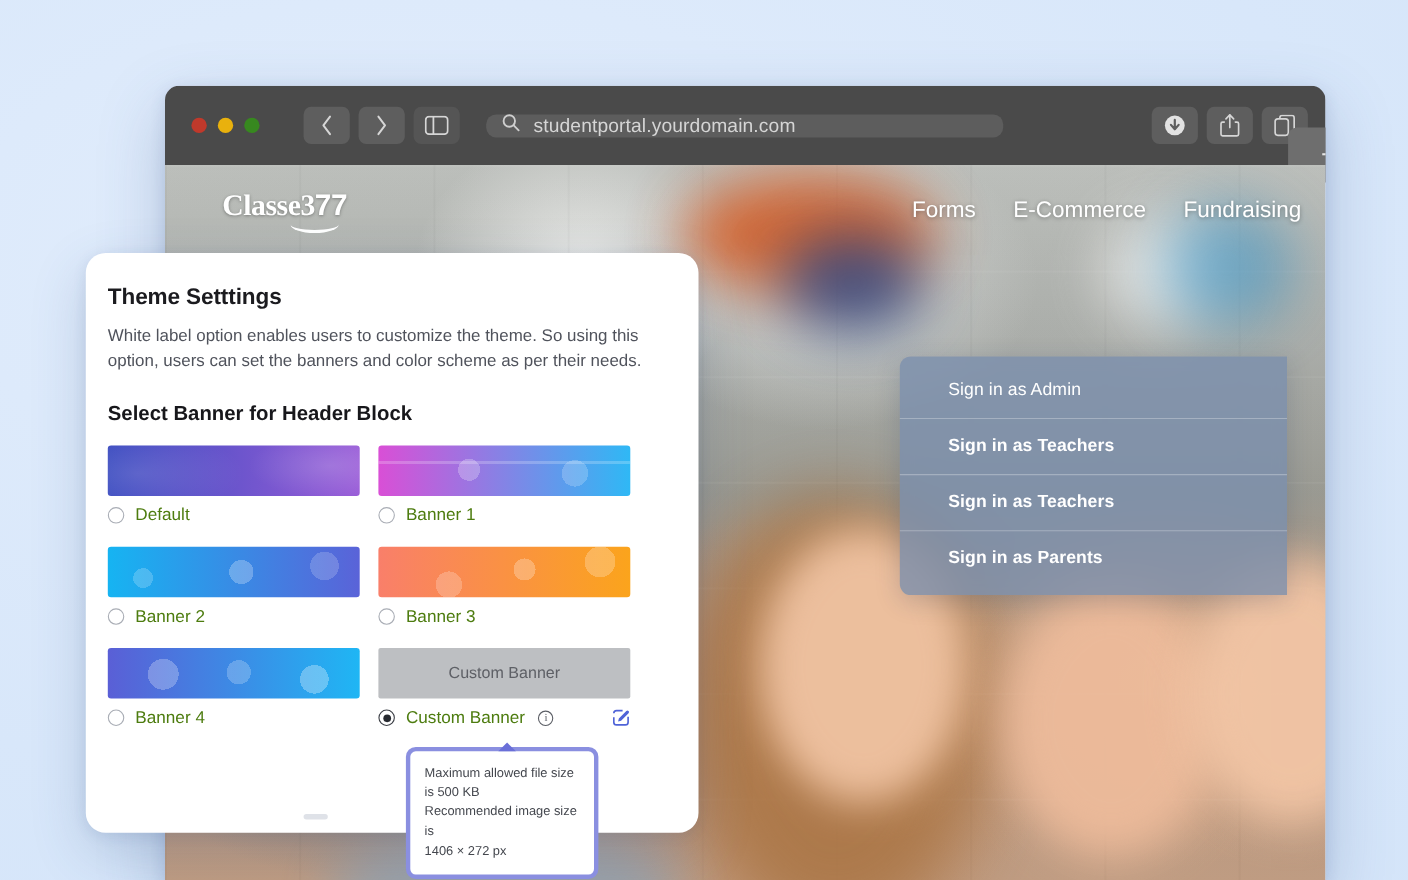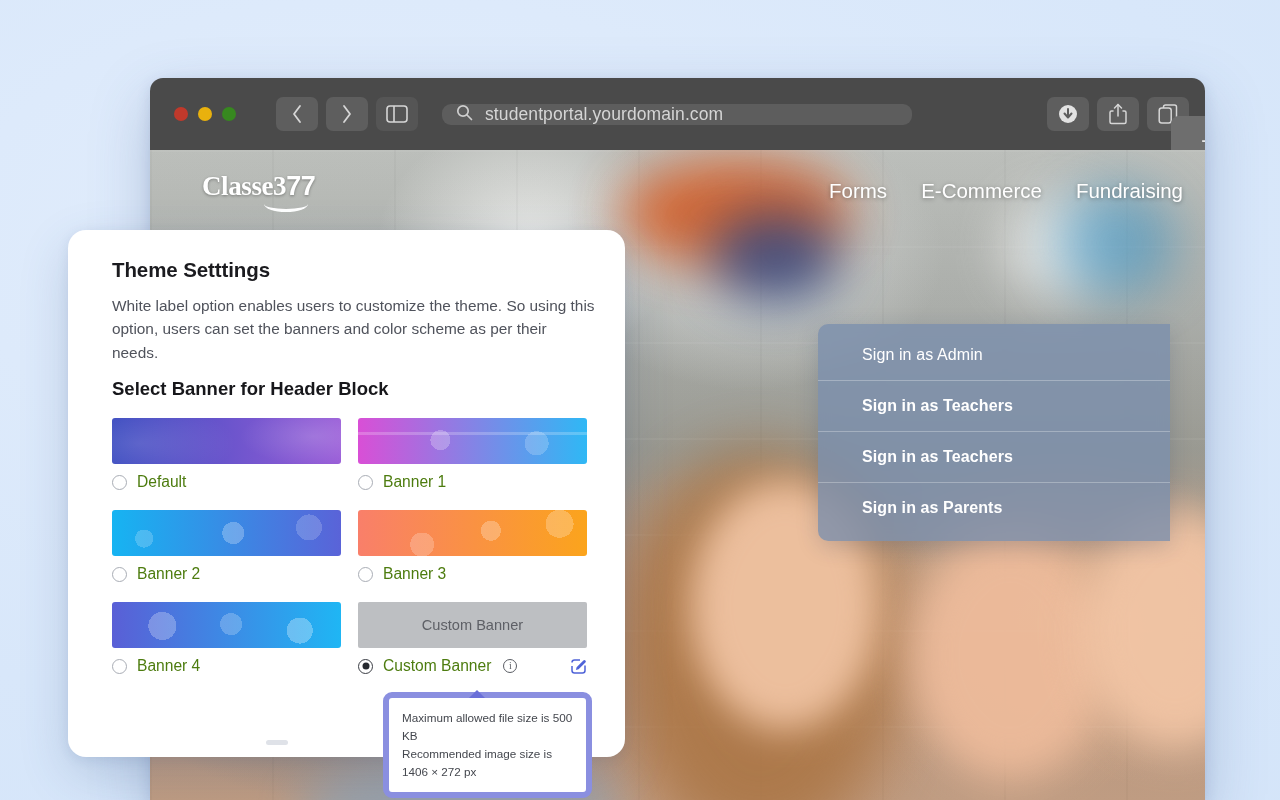--- a/index.html
+++ b/index.html
@@ -148,39 +148,39 @@
   .signin-item {
     padding: 16px 44px;
     color: #fff; font-size: 16px;
     letter-spacing: .1px;
   }
   .signin-item + .signin-item { border-top: 1px solid rgba(255,255,255,.28); font-weight: bold; }
 
   
   .card {
     position: absolute;
-    left: 68px; top: 230px;
+    left: 78px; top: 230px;
     width: 557px; height: 527px;
     background: #fff;
     border-radius: 18px;
     box-shadow: 0 18px 50px rgba(50,80,130,.20), 0 3px 12px rgba(50,80,130,.10);
-    padding: 28px 28px 0 44px;
+    padding: 28px 28px 0 20px;
     z-index: 10;
   }
   .card h1 {
     font-size: 20.5px; font-weight: 700; color: #1b1b1f;
     letter-spacing: -.1px;
   }
   .card .desc {
     margin-top: 12px;
     font-size: 15.4px; line-height: 1.52; color: #50535c;
     max-width: 490px;
   }
   .card h2 {
-    margin-top: 14px;
+    margin-top: 24px;
     font-size: 18.5px; font-weight: 700; color: #17171b;
   }
 
   .banner-grid {
     margin-top: 18px;
     display: grid;
     grid-template-columns: 229px 229px;
     column-gap: 17px;
     row-gap: 10px;
   }
@@ -228,22 +228,22 @@
     height: 46px; width: 229px;
     background: #bdbfc2;
     border-radius: 2px;
     display: flex; align-items: center; justify-content: center;
     color: #5e6066; font-size: 14.6px;
   }
 
   .tooltip {
     position: relative;
     margin-top: 8px; margin-left: 25px;
-    width: 209px;
-    border: 6px solid #0c4a6e;
+    width: 175px;
+    border: 4px solid #0c4a6e;
     border-radius: 9px;
     background: #fff;
     padding: 11px 13px 12px 13px;
     font-size: 11.7px; line-height: 1.52; color: #44474e;
   }
   .tooltip::before {
     content: "";
     position: absolute; top: -8px; left: 80px;
     border-left: 8px solid transparent;
     border-right: 8px solid transparent;

